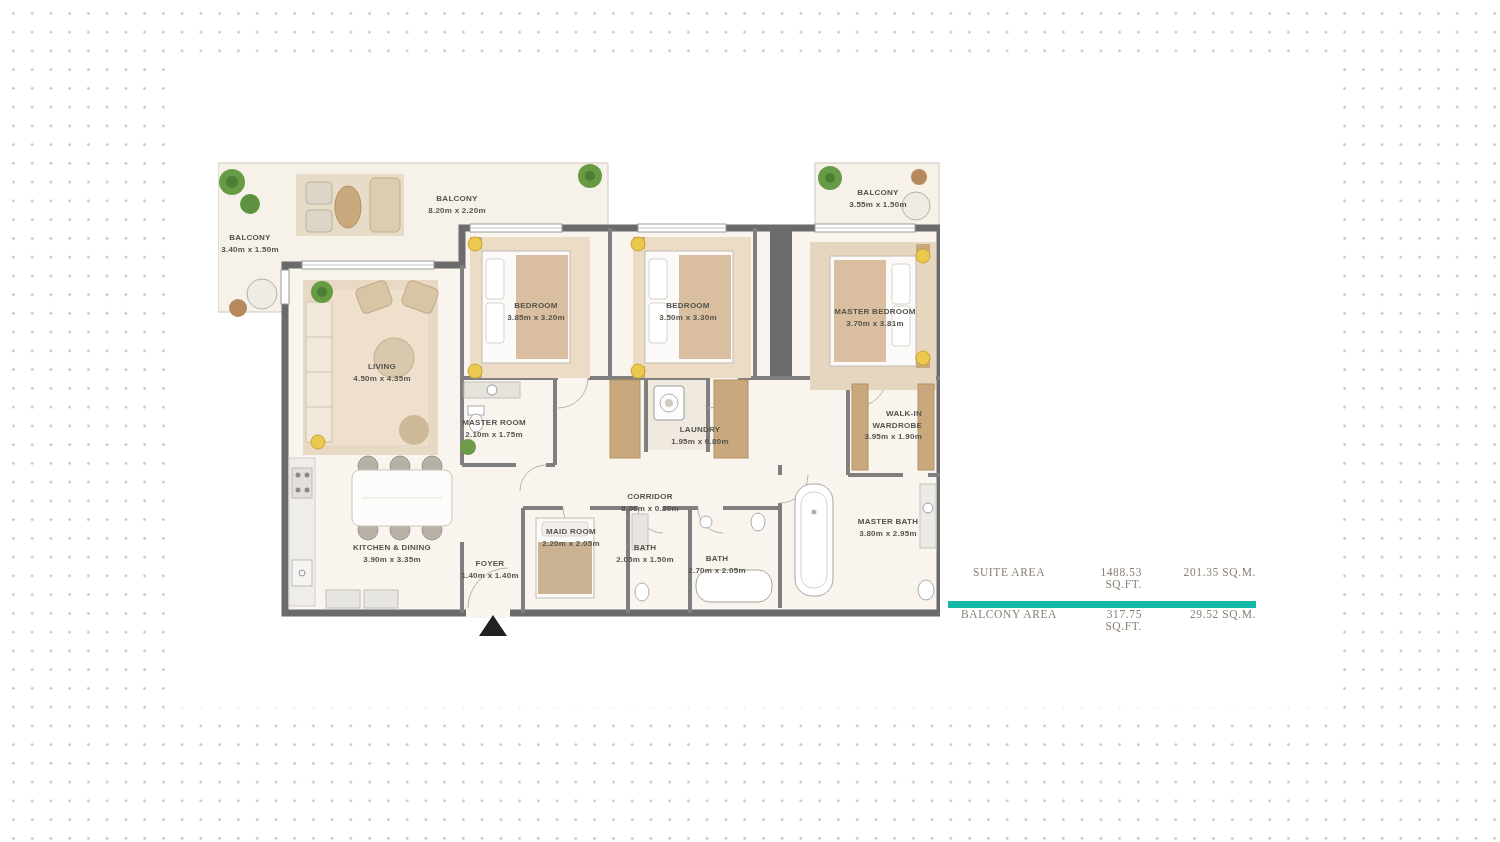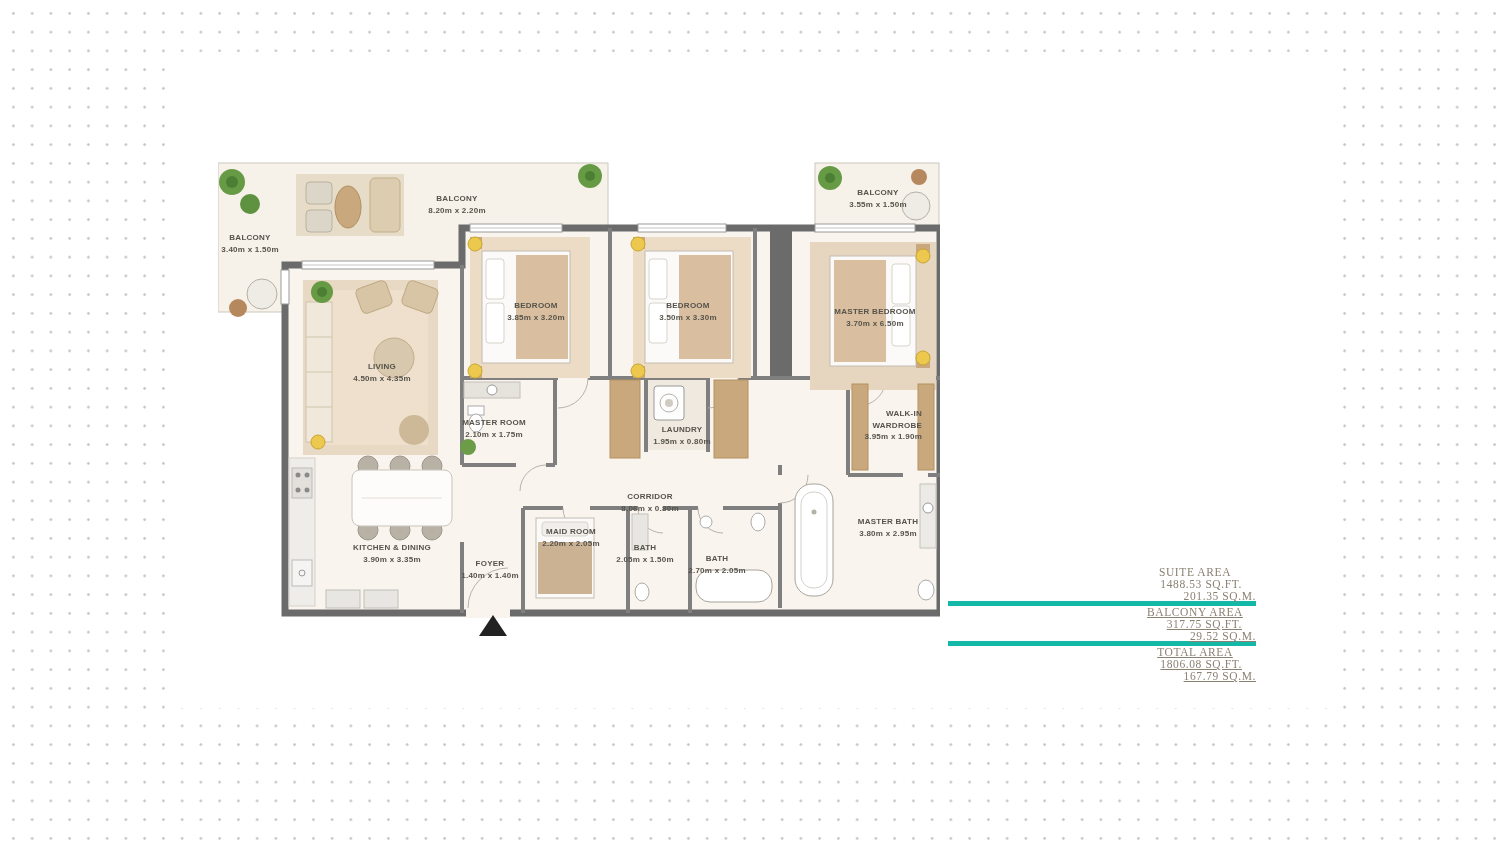--- a/index.html
+++ b/index.html
@@ -17,22 +17,22 @@
     position:absolute;transform:translate(-50%,-50%);text-align:center;
     color:#56534c;font-size:8px;line-height:1.45;font-weight:700;
     letter-spacing:.25px;white-space:nowrap;
   }
   .room-label .rname,.room-label .rdims{display:block;}
   .room-label.wrap{white-space:normal;width:72px;text-align:right;}
   .area-table{
     position:absolute;left:778px;top:514px;width:308px;
     font-family:"Liberation Serif",serif;color:#8a8173;font-size:11.5px;letter-spacing:.6px;
   }
-  .area-row{display:flex;align-items:flex-end;height:35px;flex-direction:column;}
-  .area-row + .area-row{border-top:5px solid #14b8a6;text-decoration:underline;}
+  .area-row{display:flex;align-items:flex-start;height:35px;}
+  .area-row + .area-row{border-top:7px solid #14b8a6;}
   .a-label{width:122px;text-align:center;}
   .a-sqft{flex:1;text-align:right;padding-right:14px;}
   .a-sqm{width:100px;text-align:right;}
 </style>
 </head>
 <body>
 
 <div class="page">
   <div class="card">
 
@@ -250,31 +250,31 @@
       <div class="room-label" style="left:318px;top:150px">
           <span class="rname">BEDROOM</span>
           <span class="rdims">3.85m x 3.20m</span>
         </div>
       <div class="room-label" style="left:470px;top:150px">
           <span class="rname">BEDROOM</span>
           <span class="rdims">3.50m x 3.30m</span>
         </div>
       <div class="room-label" style="left:657px;top:156px">
           <span class="rname">MASTER BEDROOM</span>
-          <span class="rdims">3.70m x 6.50m</span>
+          <span class="rdims">3.70m x 3.81m</span>
         </div>
       <div class="room-label" style="left:164px;top:211px">
           <span class="rname">LIVING</span>
           <span class="rdims">4.50m x 4.35m</span>
         </div>
       <div class="room-label" style="left:276px;top:267px">
           <span class="rname">MASTER ROOM</span>
           <span class="rdims">2.10m x 1.75m</span>
         </div>
-      <div class="room-label" style="left:464px;top:274px">
+      <div class="room-label" style="left:482px;top:274px">
           <span class="rname">LAUNDRY</span>
           <span class="rdims">1.95m x 0.80m</span>
         </div>
       <div class="room-label wrap" style="left:668px;top:263px">
           <span class="rname">WALK-IN WARDROBE</span>
           <span class="rdims">3.95m x 1.90m</span>
         </div>
       <div class="room-label" style="left:432px;top:341px">
           <span class="rname">CORRIDOR</span>
           <span class="rdims">8.06m x 0.80m</span>
@@ -309,21 +309,16 @@
       <div class="area-row">
         <span class="a-label">SUITE AREA</span>
         <span class="a-sqft">1488.53 SQ.FT.</span>
         <span class="a-sqm">201.35 SQ.M.</span>
       </div>
       <div class="area-row">
         <span class="a-label">BALCONY AREA</span>
         <span class="a-sqft">317.75 SQ.FT.</span>
         <span class="a-sqm">29.52 SQ.M.</span>
       </div>
-      <div class="area-row">
-        <span class="a-label">TOTAL AREA</span>
-        <span class="a-sqft">1806.08 SQ.FT.</span>
-        <span class="a-sqm">167.79 SQ.M.</span>
-      </div>
     </div>
 
   </div>
 </div>
 
 </body></html>

